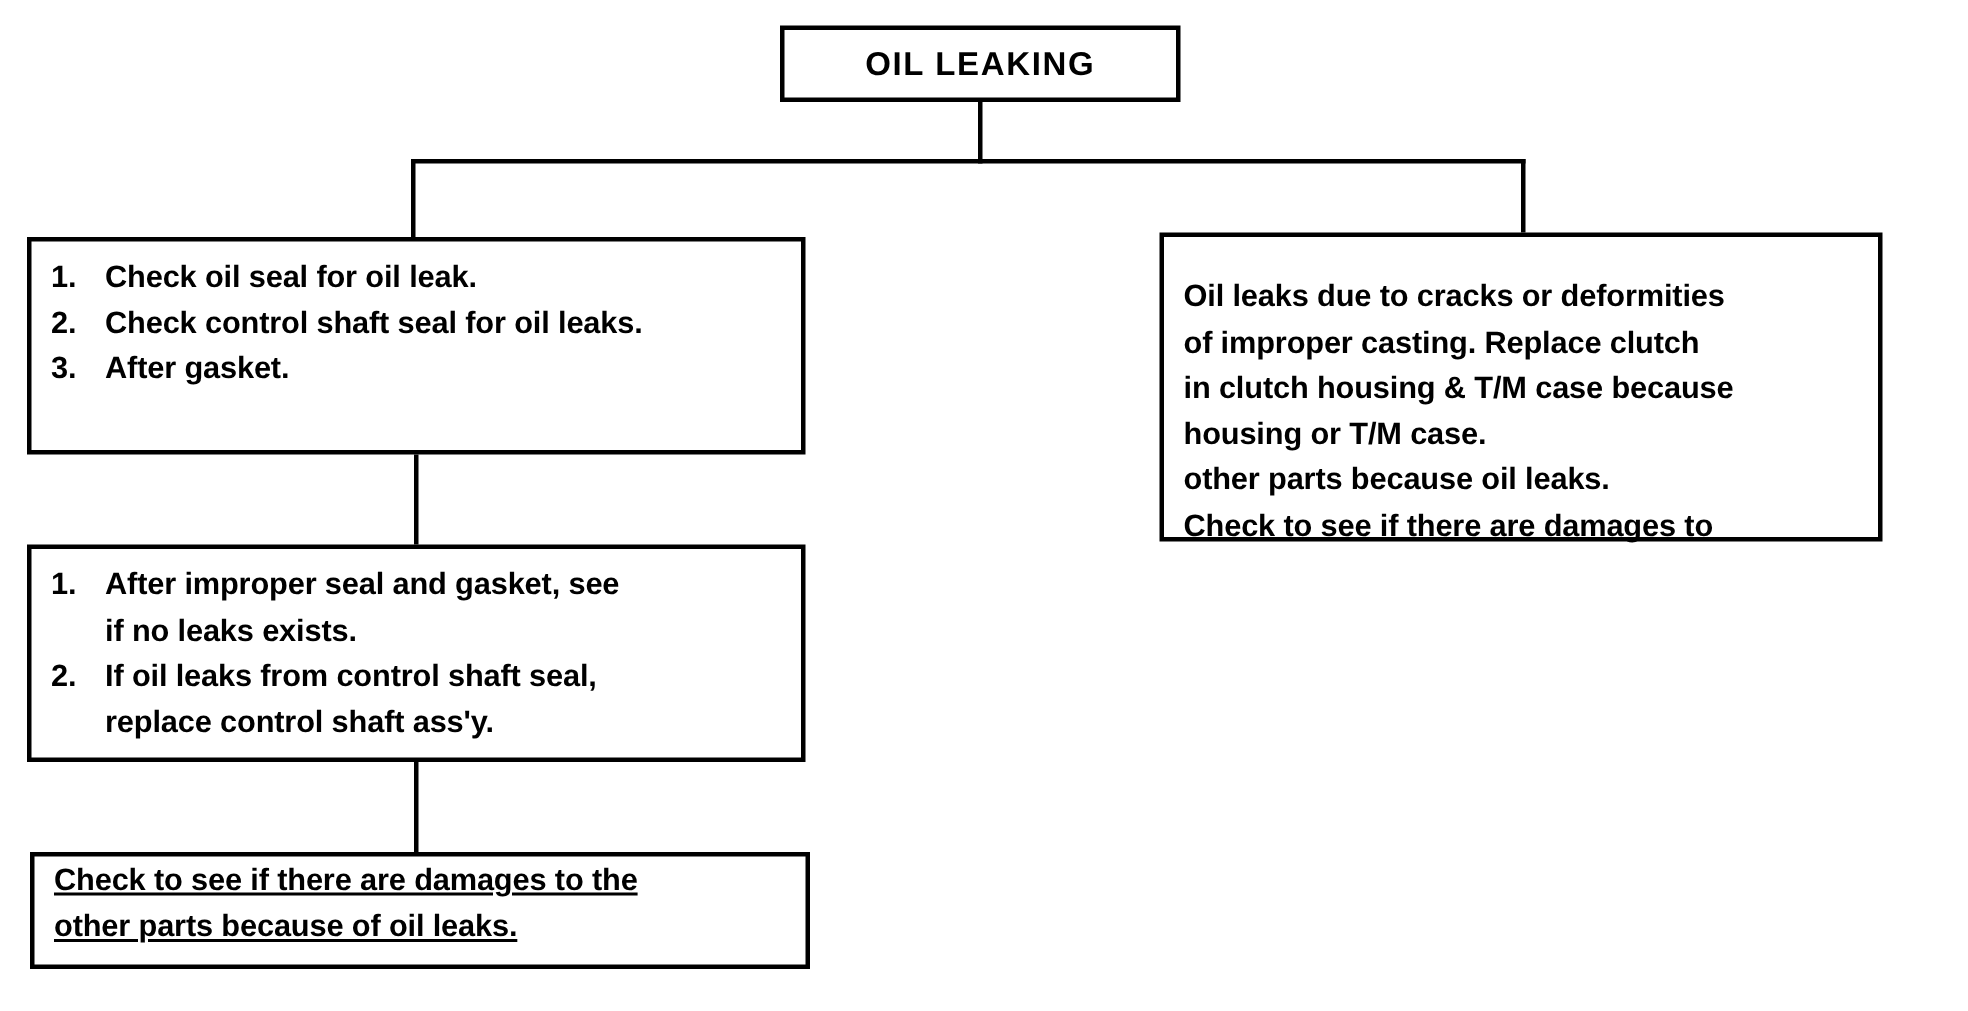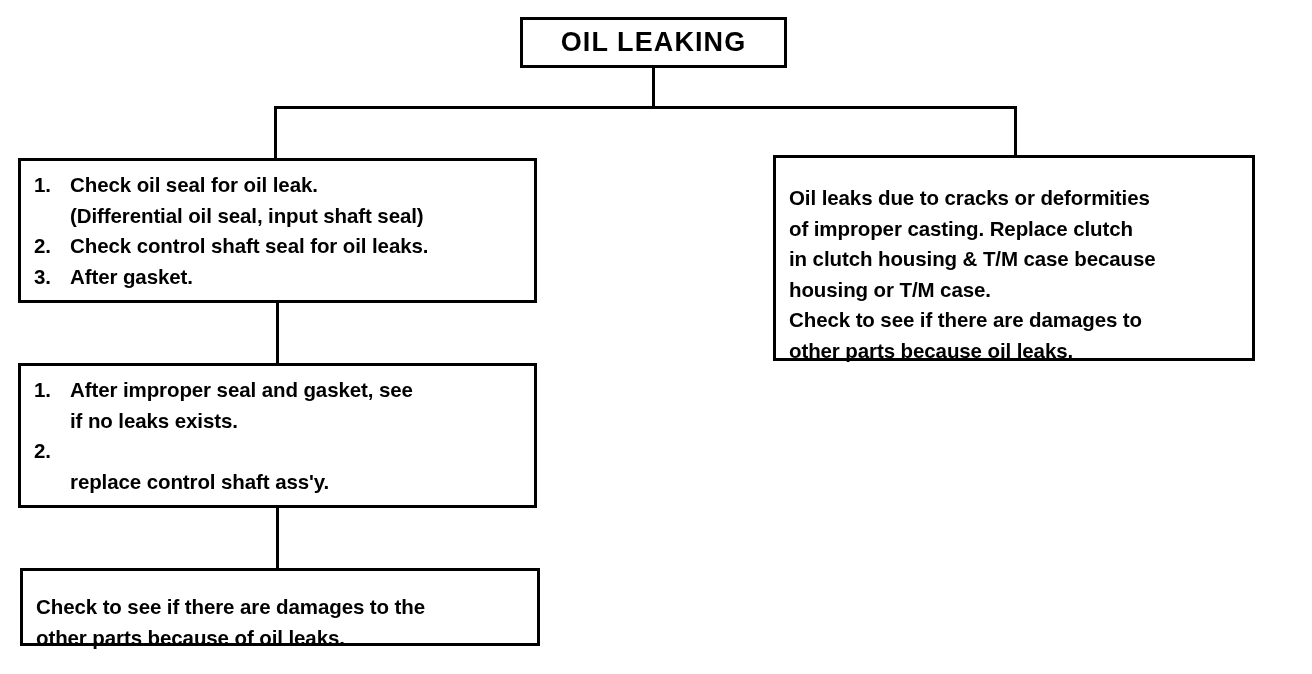--- a/index.html
+++ b/index.html
@@ -31,21 +31,21 @@
   .box-title {
     left: 520px;
     top: 17px;
     width: 267px;
     height: 51px;
     display: flex;
     align-items: center;
     justify-content: center;
   }
   .title-text {
-    font-size: 27px;
+    font-size: 22px;
     font-weight: bold;
     letter-spacing: 1.1px;
     line-height: 1;
     white-space: nowrap;
   }
 
   .box-left1 {
     left: 18px;
     top: 158px;
     width: 519px;
@@ -73,21 +73,21 @@
   
   .body-text {
     position: absolute;
     font-size: 20.5px;
     font-weight: bold;
     line-height: 30.5px;
     letter-spacing: -0.1px;
   }
   .box-left1 .body-text { left: 13px; top: 9px; }
   .box-left2 .body-text { left: 13px; top: 9px; }
-  .box-left3 .body-text { left: 13px; top: 21px; }
+  .box-left3 .body-text { left: 13px; top: 1px; text-decoration: underline; }
   .box-right1 .body-text { left: 13px; top: 25px; }
 
   
   .num-row {
     display: flex;
     align-items: flex-start;
     white-space: nowrap;
   }
   .num-marker {
     width: 36px;
@@ -139,57 +139,57 @@
   <div class="box box-title">
     <span class="title-text">OIL LEAKING</span>
   </div>
 
   <div class="box box-left1">
     <div class="body-text">
       <div class="num-row">
         <span class="num-marker">1.</span>
         <span class="num-body">Check oil seal for oil leak.</span>
       </div>
-      <div class="cont-row">(Differential oil seal, input shaft seal)</div>
       <div class="num-row">
         <span class="num-marker">2.</span>
         <span class="num-body">Check control shaft seal for oil leaks.</span>
       </div>
       <div class="num-row">
         <span class="num-marker">3.</span>
         <span class="num-body">After gasket.</span>
       </div>
     </div>
   </div>
 
   <div class="box box-left2">
     <div class="body-text">
       <div class="num-row">
         <span class="num-marker">1.</span>
         <span class="num-body">After improper seal and gasket, see</span>
       </div>
       <div class="cont-row">if no leaks exists.</div>
       <div class="num-row">
         <span class="num-marker">2.</span>
+        <span class="num-body">If oil leaks from control shaft seal,</span>
       </div>
       <div class="cont-row">replace control shaft ass'y.</div>
     </div>
   </div>
 
   <div class="box box-left3">
     <div class="body-text">
       <div class="plain-row">Check to see if there are damages to the</div>
       <div class="plain-row">other parts because of oil leaks.</div>
     </div>
   </div>
 
   <div class="box box-right1">
     <div class="body-text">
       <div class="plain-row">Oil leaks due to cracks or deformities</div>
       <div class="plain-row">of improper casting. Replace clutch</div>
       <div class="plain-row">in clutch housing &amp; T/M case because</div>
       <div class="plain-row">housing or T/M case.</div>
+      <div class="plain-row">other parts because oil leaks.</div>
       <div class="plain-row">Check to see if there are damages to</div>
-      <div class="plain-row">other parts because oil leaks.</div>
     </div>
   </div>
 
 </div>
 
 </body></html>

